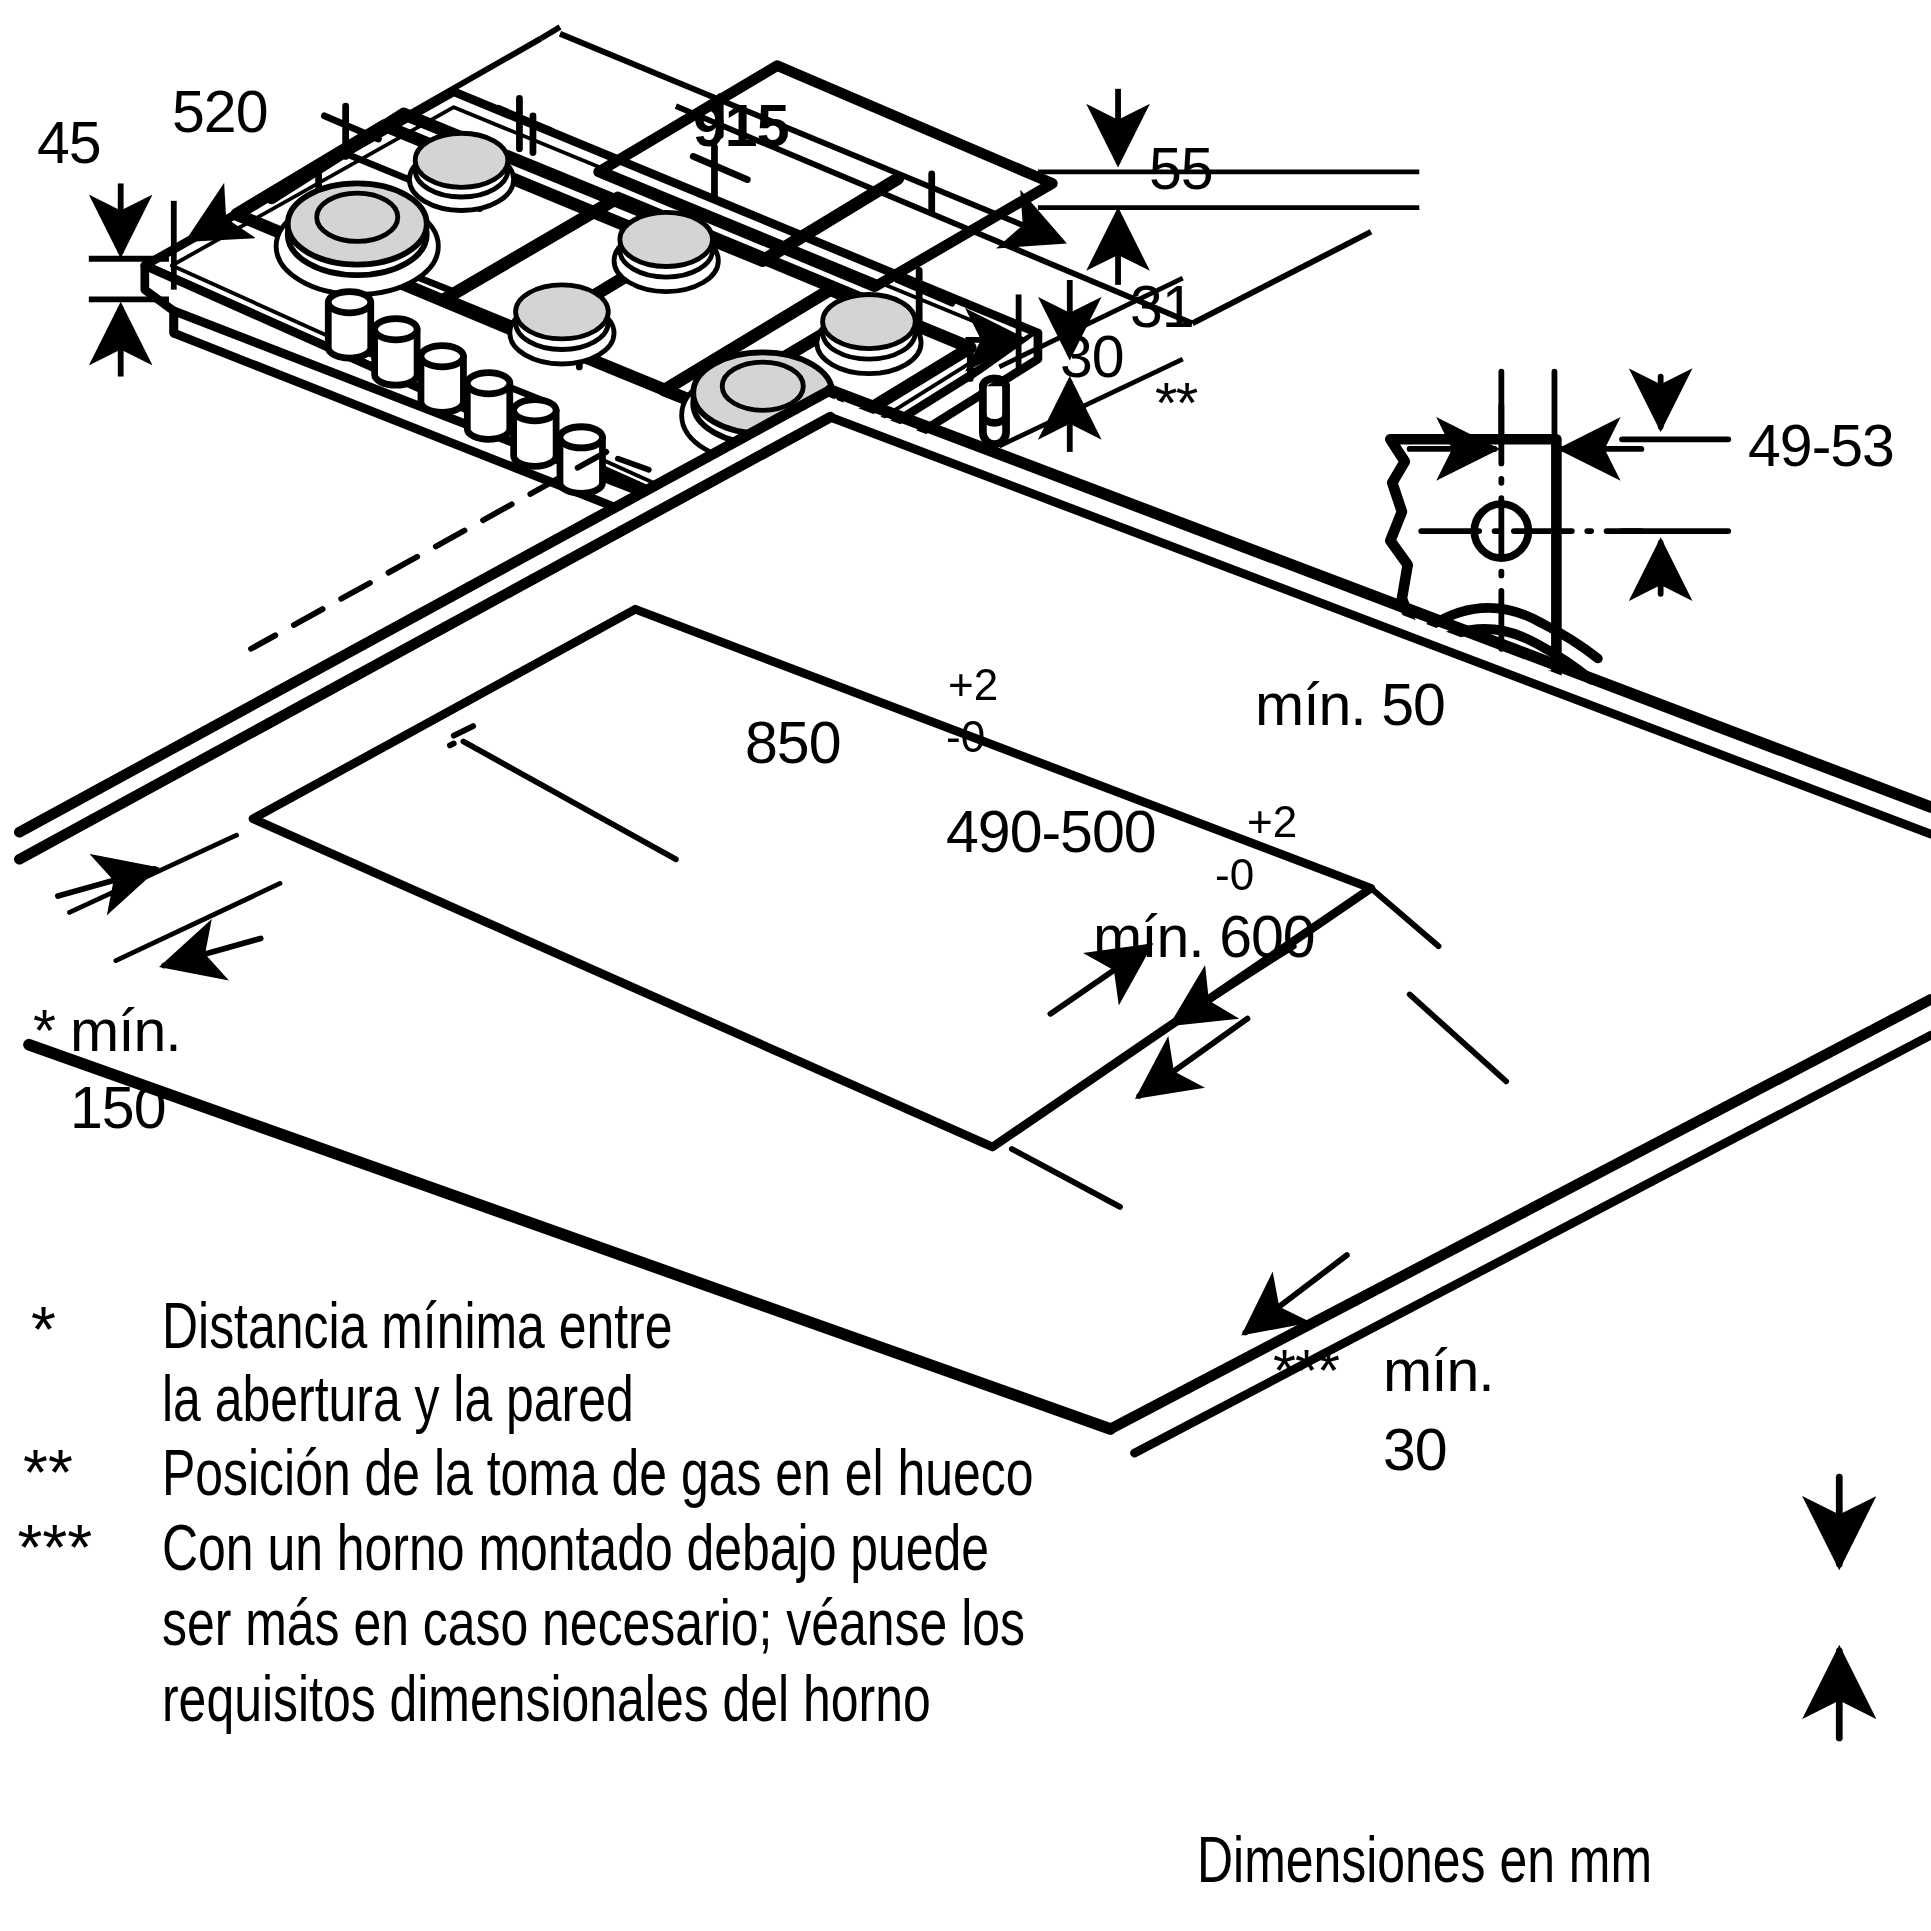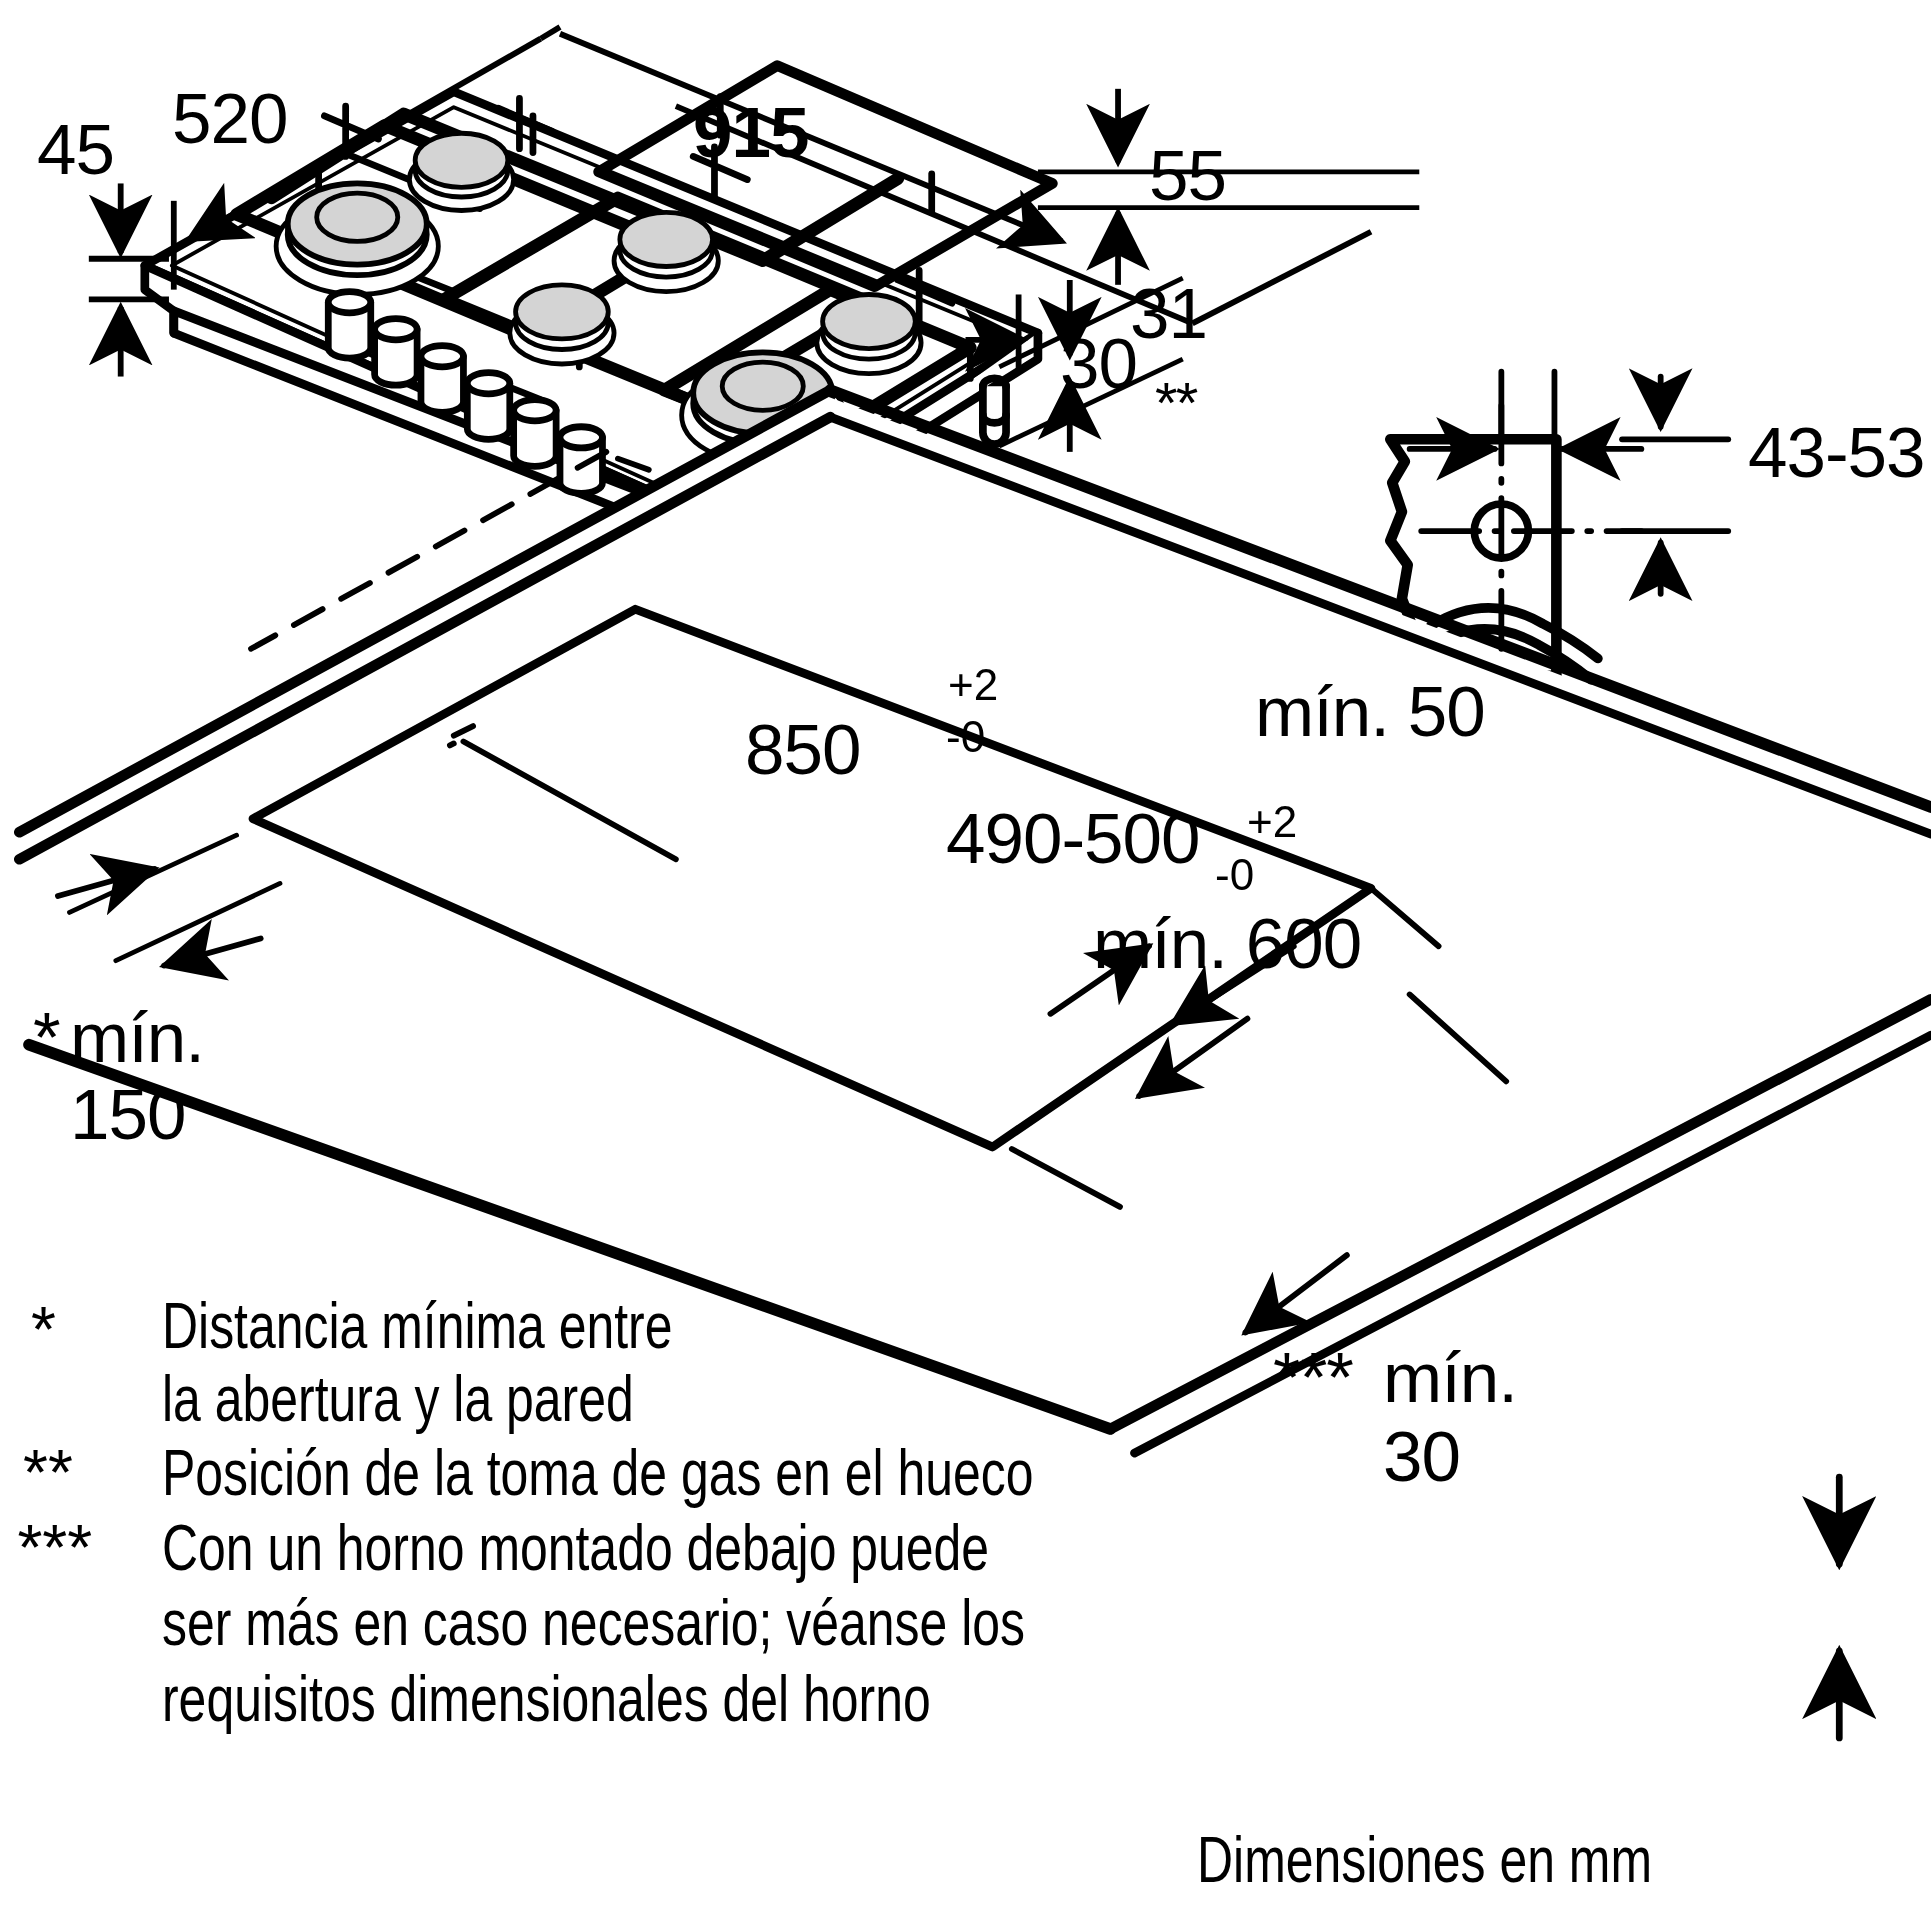--- a/index.html
+++ b/index.html
@@ -30,21 +30,21 @@
   }
   
   .dim {
     position: absolute;
     white-space: pre;
     font-family: "Liberation Sans", "DejaVu Sans", sans-serif;
     font-weight: 400;
     color: #000;
     line-height: 1;
   }
-  .dim-lg   { font-size: 71px; letter-spacing: -1px; }
+  .dim-lg   { font-size: 59px; letter-spacing: -1px; }
   .tol {
     position: absolute;
     font-size: 44px;
     line-height: 0.95;
     white-space: pre;
   }
   .note {
     position: absolute;
     font-family: "Liberation Sans Narrow", "Liberation Sans", "DejaVu Sans Condensed", sans-serif;
     font-size: 64px;
@@ -379,21 +379,21 @@
   <div class="dim dim-lg" style="left:693px; top:97px;font-weight:bold;">915</div>
 
   <div class="dim dim-lg" style="left:1149px; top:130px;margin-top:10px;">55</div>
 
   <div class="dim dim-lg" style="left:1060px; top:328px;">30</div>
 
   <div class="dim dim-lg" style="left:1130px; top:278px;">31</div>
 
   <div class="asterisk" style="left:1155px; top:369px;">**</div>
 
-  <div class="dim dim-lg" style="left:1748px; top:417px;">43-53</div>
+  <div class="dim dim-lg" style="left:1748px; top:417px;">49-53</div>
 
   <div class="dim dim-lg" style="left:745px; top:666px;margin-top:48px;">850</div>
   <div class="tol" style="left:948px; top:664px;">+2</div>
   <div class="tol" style="left:946px; top:716px;">-0</div>
 
   <div class="dim dim-lg" style="left:946px; top:803px;">490-500</div>
   <div class="tol" style="left:1247px; top:801px;">+2</div>
   <div class="tol" style="left:1215px; top:854px;">-0</div>
 
   <div class="dim dim-lg" style="left:1255px; top:676px;">mín. 50</div>

